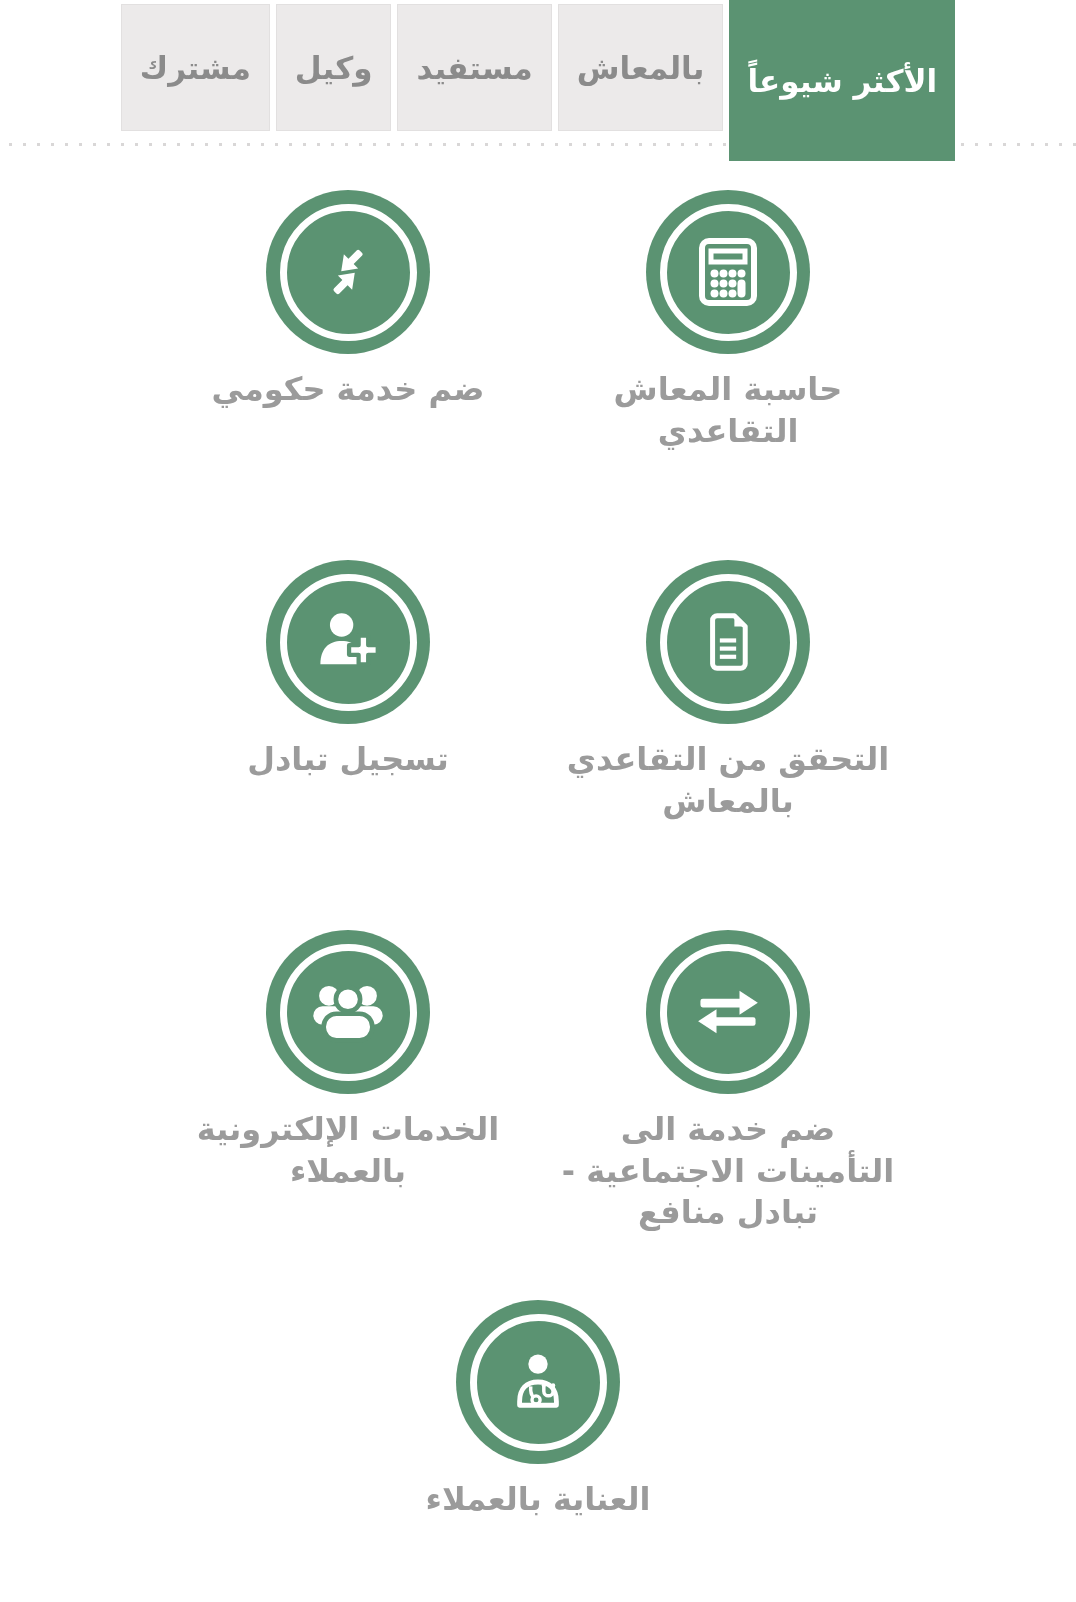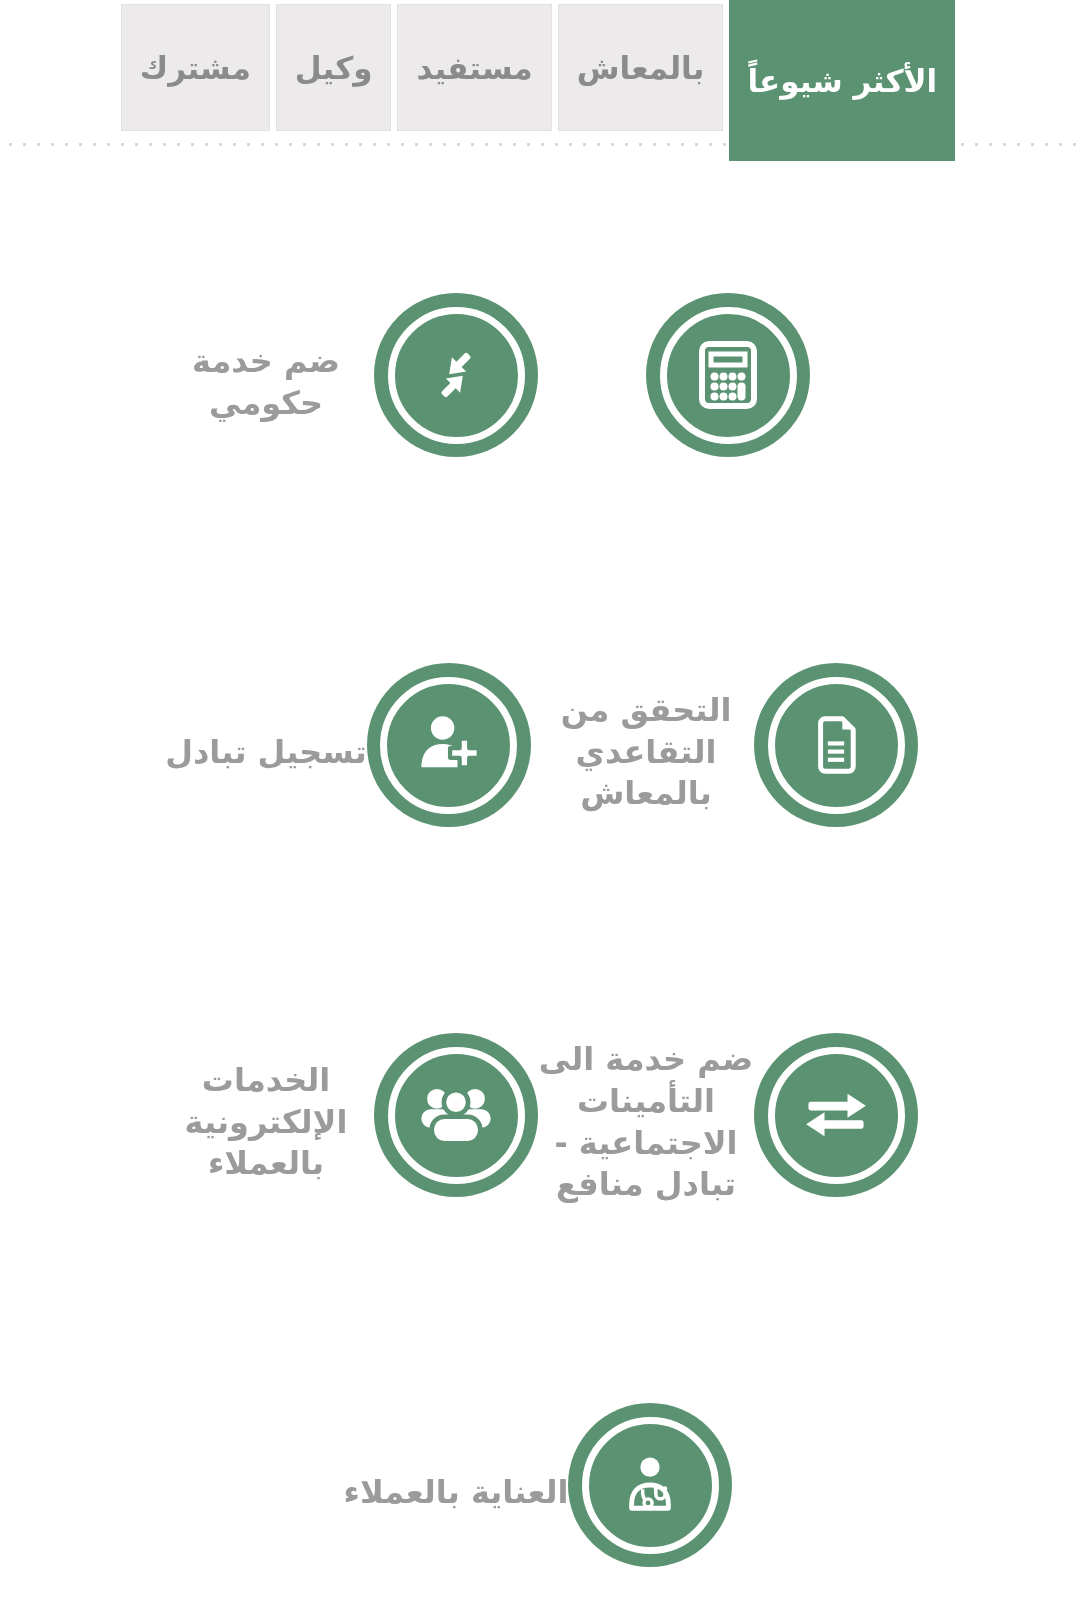--- a/index.html
+++ b/index.html
@@ -55,21 +55,21 @@
   .services {
     width: 760px;
     margin: 44px auto 0;
     display: grid;
     grid-template-columns: 380px 380px;
     grid-auto-rows: 370px;
     justify-items: center;
   }
   .service {
     display: flex;
-    flex-direction: row;
+    flex-direction: column;
     align-items: center;
     cursor: pointer;
   }
   .service.wide { grid-column: 1 / -1; }
 
   .icon-circle {
     width: 164px;
     height: 164px;
     border-radius: 50%;
     background: #5b9372;
@@ -128,20 +128,22 @@
           <circle cx="16.5" cy="45.5" r="4"></circle>
             <circle cx="25.5" cy="45.5" r="4"></circle>
           <circle cx="34.5" cy="45.5" r="4"></circle>
           <circle cx="16.5" cy="55.5" r="4"></circle>
             <circle cx="25.5" cy="55.5" r="4"></circle>
           <circle cx="34.5" cy="55.5" r="4"></circle>
           <rect x="39.5" y="41.5" width="8" height="18" rx="4"></rect>
         </svg>
       </div>
     </div>
+    <div class="service-label">حاسبة المعاش
+التقاعدي</div>
   </div>
 
   <div class="service">
     <div class="icon-circle">
       <div class="icon-inner">
         <svg width="68" height="68" viewBox="0 0 64 64" fill="#fff">
           <g transform="rotate(-45 32 32)">
             <polygon points="28,27 41,17.5 41,36.5"></polygon>
             <rect x="38" y="23.5" width="16" height="7" rx="2"></rect>
             <polygon points="36,37 23,27.5 23,46.5"></polygon>

